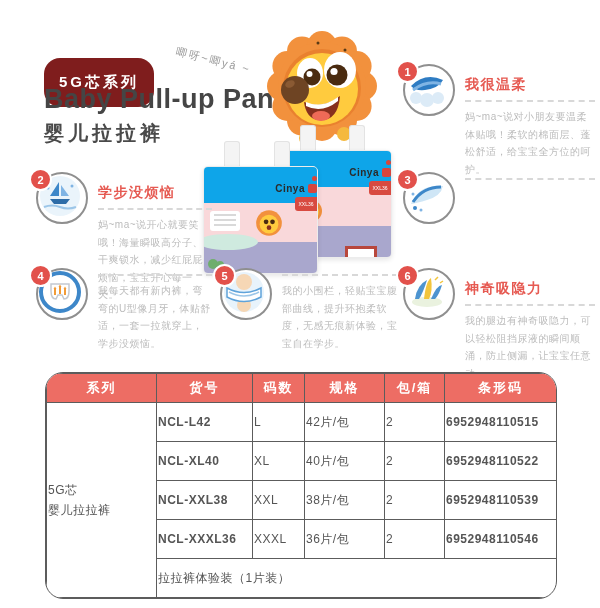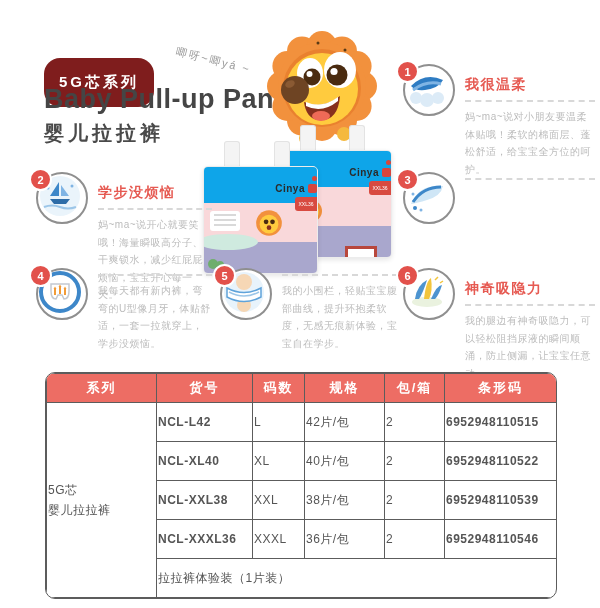--- a/index.html
+++ b/index.html
@@ -60,21 +60,21 @@
   .num-badge{position:absolute;left:-7px;top:-4px;width:19px;height:19px;border-radius:50%;
     background:#e2514b;border:2px solid #fff;color:#fff;font-size:11px;font-weight:bold;
     display:flex;align-items:center;justify-content:center;z-index:2;}
   .f-body{flex:1;min-width:0;}
   .f-title{color:#e65a52;font-size:14px;font-weight:bold;margin:12px 0 0;letter-spacing:1.5px;}
   .f-dash{border-top:2px dashed #d8d8d8;margin:6px 0 6px;}
   .f-desc{color:#bcbcbc;font-size:10px;line-height:1.75;margin:0;letter-spacing:.5px;}
 
   
   .spec-wrap{position:absolute;left:45px;top:372px;width:510px;border:1px solid #5c5c5c;
-    border-radius:10px;overflow:hidden;z-index:5;background:#fff;}
+    border-radius:18px;overflow:hidden;z-index:5;background:#fff;}
   .spec-wrap table{border-collapse:collapse;width:100%;table-layout:fixed;}
   .spec-wrap th{background:#ed6d64;color:#fff;font-size:13px;font-weight:bold;height:26px;
     border:1px solid #5c5c5c;letter-spacing:2px;}
   .spec-wrap td{border:1px solid #5c5c5c;text-align:left;font-size:12px;color:#555;height:36px;
     letter-spacing:.5px;}
   .series-cell{font-size:12px;line-height:1.7;color:#555;}
   .bar-col{font-weight:bold;color:#4a4a4a;letter-spacing:1px;}
   .sku-col{font-weight:600;letter-spacing:1px;}
 </style>
 </head>

